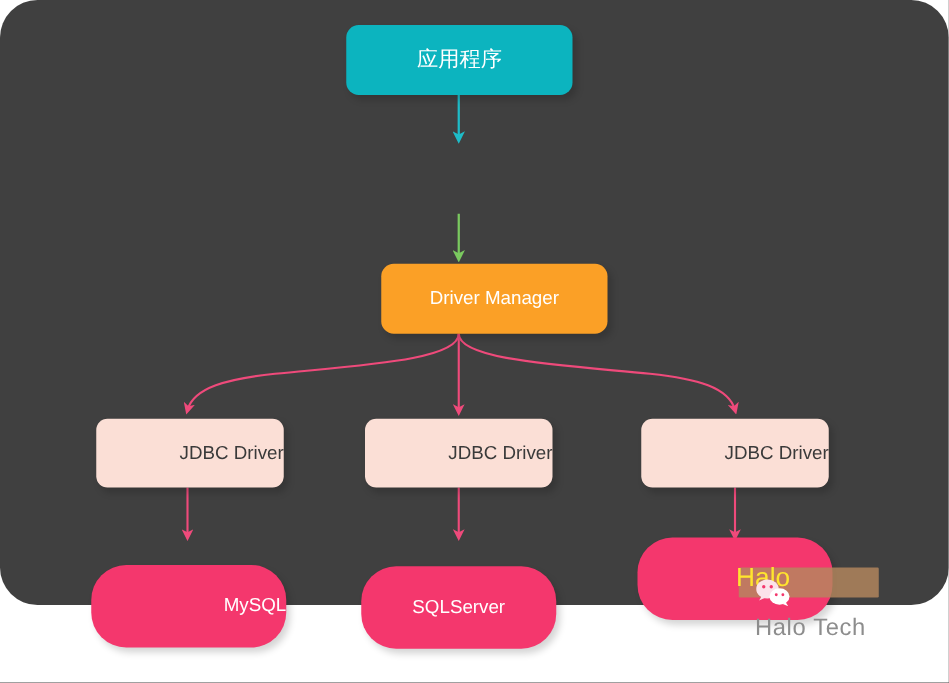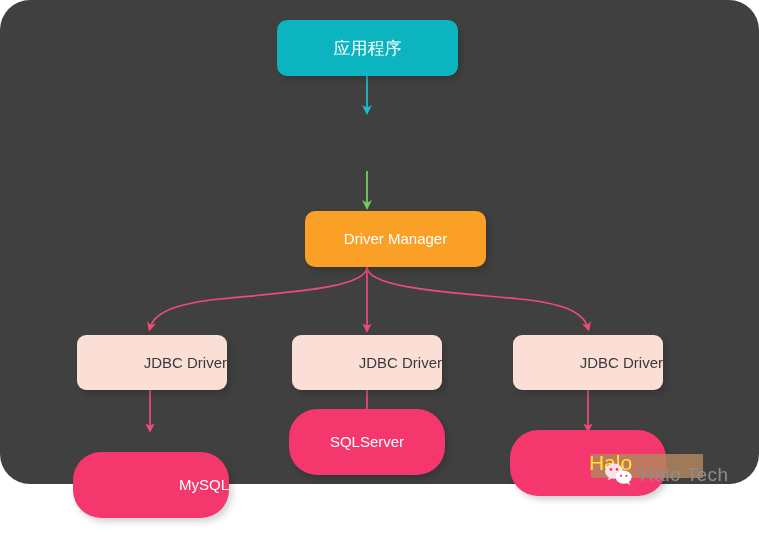--- a/index.html
+++ b/index.html
@@ -91,23 +91,24 @@
     background: #b5875e;
     opacity: 0.82;
     z-index: 1;
     border-radius: 1px;
   }
   .watermark {
     position: absolute;
     left: 604px;
     top: 462px;
     display: flex;
-    align-items: flex-end;
+    align-items: flex-start;
     gap: 6px;
     z-index: 5;
+    flex-direction: column;
   }
   .wm-label {
     color: #8d8d8d;
     font-size: 19px;
     font-family: "Liberation Sans", sans-serif;
     letter-spacing: 0.5px;
   }
   .wm-icon {
     width: 30px;
     height: 24px;
@@ -165,21 +166,21 @@
   </div>
 
   <div class="node node-driver" style="left:513px; top:335px; width:150px; height:55px;">
     <span>JDBC  Driver</span>
   </div>
 
   <div class="node node-db" style="left:73px; top:452px; width:156px; height:66px;justify-content:flex-end;">
     <span>MySQL</span>
   </div>
 
-  <div class="node node-db" style="left:289px; top:409px; width:156px; height:66px;align-items:center;">
+  <div class="node node-db" style="left:289px; top:453px; width:156px; height:66px;align-items:center;">
     <span>SQLServer</span>
   </div>
 
   <div class="node node-db" style="left:510px; top:430px; width:156px; height:66px;">
     <span class="halo-wrap">
       <span class="halo-redact"></span>
       <span class="halo-text">Halo</span>
     </span>
   </div>
 

